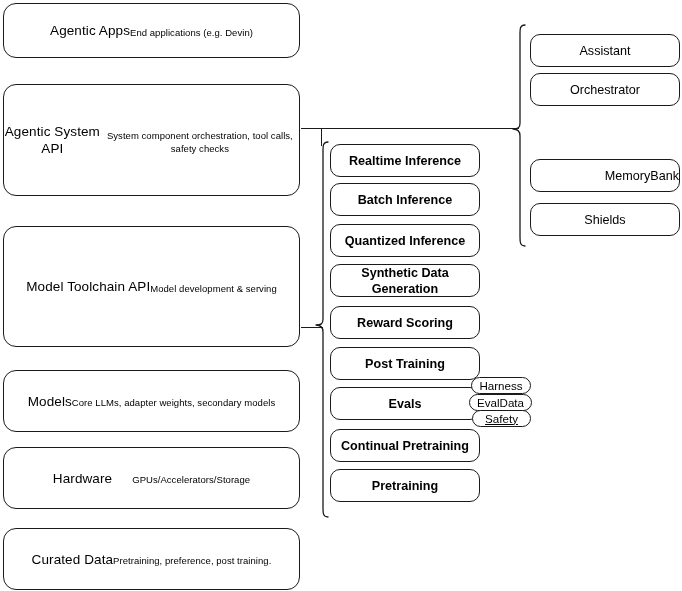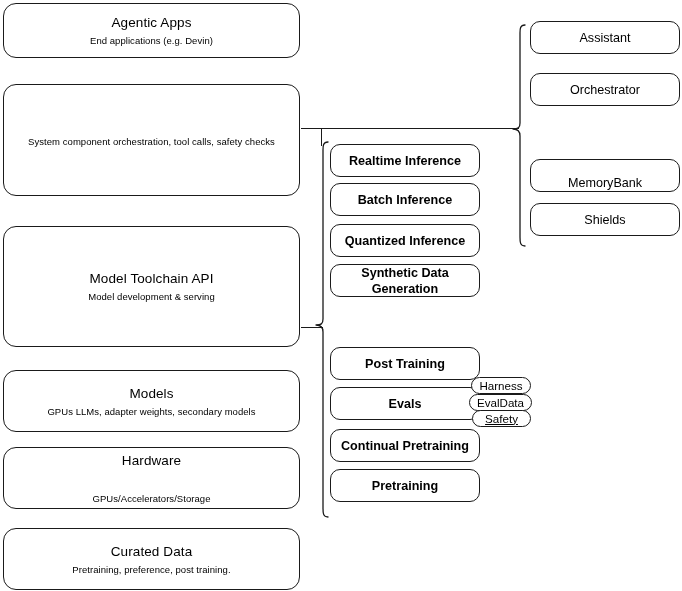--- a/index.html
+++ b/index.html
@@ -24,21 +24,21 @@
     height: 591px;
   }
 
   
   .box {
     position: absolute;
     box-sizing: border-box;
     background: #ffffff;
     border: 1.3px solid #1a1a1a;
     display: flex;
-    flex-direction: column;
+    flex-direction: row;
     align-items: center;
     justify-content: center;
     text-align: center;
   }
 
   
   .layer {
     border-radius: 13px;
     left: 3px;
     width: 297px;
@@ -111,31 +111,32 @@
   <svg class="brace" style="left:315px; top:141px;" width="14" height="378" viewBox="0 0 14 378">
     <path d="M13,1 C8,1 8,5 8,9 L8,178 C8,183 6,184 1,184 C6,184 8,186 8,191 L8,367 C8,372 8,376 13,376"></path>
   </svg>
 
   <div class="box layer" style="top:3px; height:55px;">
     <div class="title">Agentic Apps</div>
     <div class="subtitle">End applications (e.g. Devin)</div>
   </div>
 
   <div class="box layer" style="top:84px; height:112px;">
+    <div class="title">Agentic System API</div>
     <div class="subtitle">System component orchestration, tool calls, safety checks</div>
   </div>
 
   <div class="box layer" style="top:226px; height:121px;">
     <div class="title">Model Toolchain API</div>
     <div class="subtitle">Model development &amp; serving</div>
   </div>
 
   <div class="box layer" style="top:370px; height:62px;">
     <div class="title">Models</div>
-    <div class="subtitle">GPUs LLMs, adapter weights, secondary models</div>
+    <div class="subtitle">Core LLMs, adapter weights, secondary models</div>
   </div>
 
   <div class="box layer" style="top:447px; height:62px;gap:20px;">
     <div class="title">Hardware</div>
     <div class="subtitle">GPUs/Accelerators/Storage</div>
   </div>
 
   <div class="box layer" style="top:528px; height:62px;">
     <div class="title">Curated Data</div>
     <div class="subtitle">Pretraining, preference, post training.</div>
@@ -146,20 +147,23 @@
   </div>
   <div class="box chip mid" style="top:183px;">
     <span>Batch Inference</span>
   </div>
   <div class="box chip mid" style="top:224px;">
     <span>Quantized Inference</span>
   </div>
   <div class="box chip mid" style="top:264px;">
     <span>Synthetic Data Generation</span>
   </div>
+  <div class="box chip mid" style="top:306px;">
+    <span>Reward Scoring</span>
+  </div>
   <div class="box chip mid" style="top:347px;">
     <span>Post Training</span>
   </div>
   <div class="box chip mid" style="top:387px;">
     <span>Evals</span>
   </div>
   <div class="box chip mid" style="top:429px;">
     <span>Continual Pretraining</span>
   </div>
   <div class="box chip mid" style="top:469px;">
@@ -169,21 +173,21 @@
   <div class="box pill" style="left:471px; top:377px; width:60px;">
     <span>Harness</span>
   </div>
   <div class="box pill" style="left:469px; top:394px; width:63px;">
     <span>EvalData</span>
   </div>
   <div class="box pill" style="left:472px; top:410px; width:59px;text-decoration:underline;">
     <span>Safety</span>
   </div>
 
-  <div class="box chip right" style="top:21px;text-align:right;">
+  <div class="box chip right" style="top:34px;text-align:right;">
     <span>Assistant</span>
   </div>
   <div class="box chip right" style="top:73px;">
     <span>Orchestrator</span>
   </div>
   <div class="box chip right" style="top:159px;justify-content:flex-end;">
     <span>MemoryBank</span>
   </div>
   <div class="box chip right" style="top:203px;">
     <span>Shields</span>

